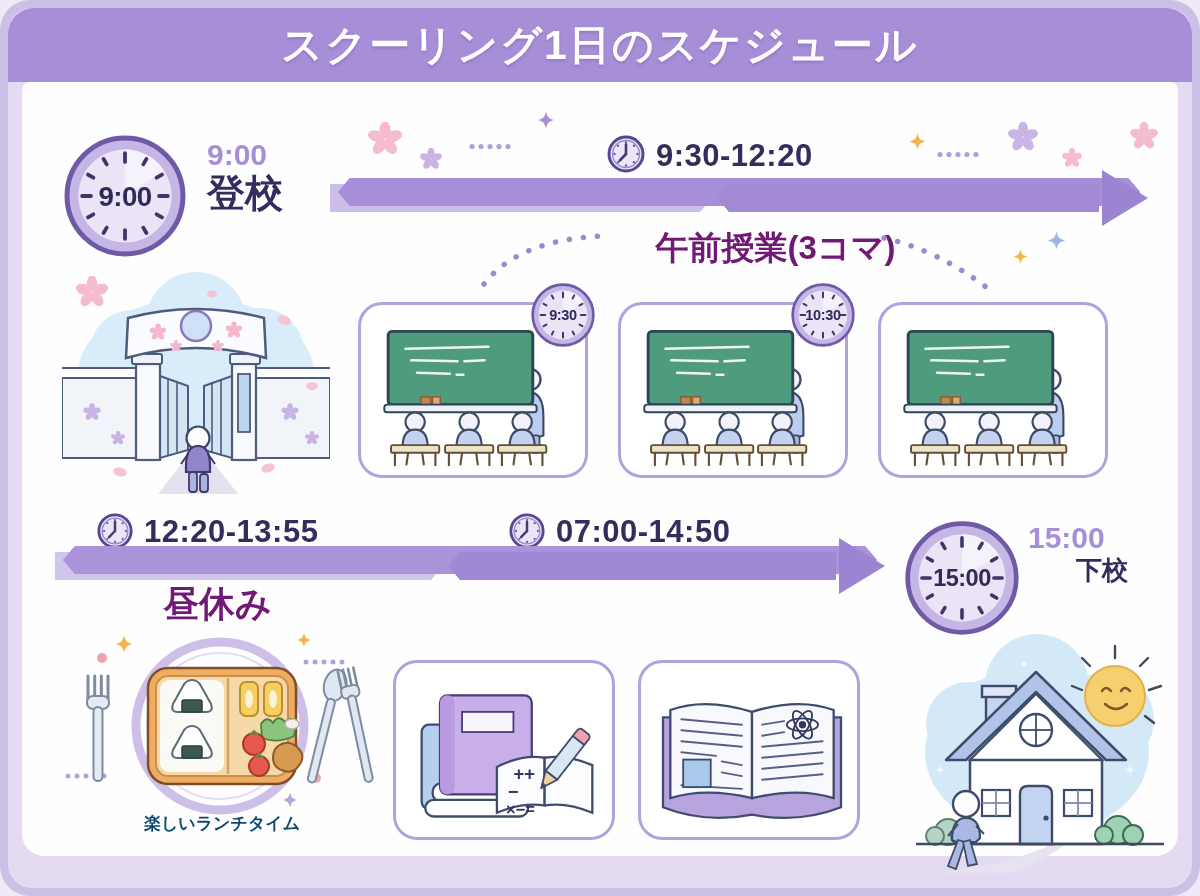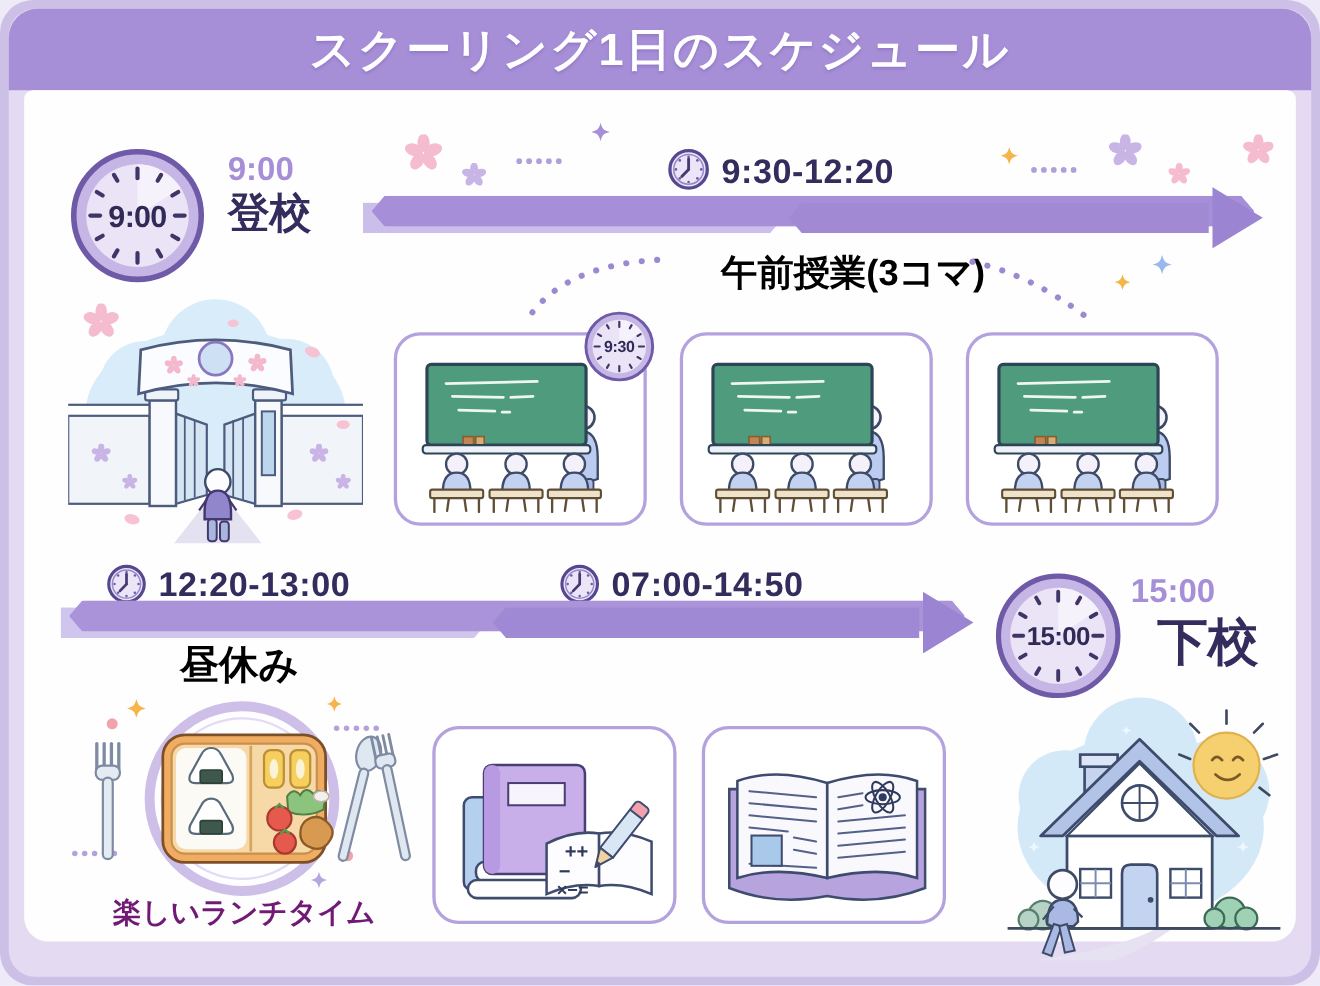--- a/index.html
+++ b/index.html
@@ -12,21 +12,21 @@
     background:#a78fd8;border-radius:26px 26px 0 0;display:flex;align-items:center;justify-content:center;}
   .title{color:#ffffff;font-size:41px;font-weight:700;letter-spacing:2px;
     text-shadow:0 2px 3px rgba(90,60,140,.28);}
   .content{position:absolute;left:22px;right:22px;top:82px;bottom:40px;
     background:#fffeff;border-radius:8px 8px 22px 22px;}
   .abs{position:absolute;}
   .t-light{color:#a78fd8;font-weight:700;}
   .t-dark{color:#332c5c;font-weight:700;}
   .time-row{position:absolute;display:flex;align-items:flex-end;gap:10px;}
   .time-row .tr-text{font-size:31px;font-weight:700;color:#332c5c;letter-spacing:.5px;}
-  .heading{position:absolute;text-align:center;font-weight:700;color:#000000;}
+  .heading{position:absolute;text-align:center;font-weight:700;color:#701a75;}
   
   .tl{position:absolute;display:flex;align-items:center;gap:5px;}
   .tl .seg{height:28px;flex:1;}
   .tl .seg.first{clip-path:polygon(0 0,calc(100% - 12px) 0,100% 50%,calc(100% - 12px) 100%,0 100%);}
   .tl .seg.mid{clip-path:polygon(12px 0,calc(100% - 12px) 0,100% 50%,calc(100% - 12px) 100%,12px 100%,0 50%);}
   .tl .seg.last{clip-path:polygon(12px 0,100% 0,100% 100%,12px 100%,0 50%);}
   .tl .head{width:46px;height:56px;flex:0 0 46px;clip-path:polygon(0 0,100% 50%,0 100%);margin-left:-2px;}
   .a1 .s1{background:#cbbeea}.a1 .s2{background:#c4b4e6}.a1 .s3{background:#a993da}
   .a1 .s4{background:#b4a2df}.a1 .s5{background:#a68fd8}.a1 .s6{background:#a189d4}
   .a1 .head{background:#9b84d2}
@@ -287,26 +287,32 @@
         <use href="#sym-classroom"></use>
       </svg>
   </div>
 
   <div class="clock" style="left:530px;top:282px;width:66px;height:66px">
     <svg viewBox="0 0 100 100">
         <use href="#sym-clockface"></use>
       <text x="50" y="58" text-anchor="middle" class="clock-text">9:30</text>
       </svg>
   </div>
+  <div class="clock" style="left:790px;top:282px;width:66px;height:66px">
+    <svg viewBox="0 0 100 100">
+        <use href="#sym-clockface"></use>
+      <text x="50" y="58" text-anchor="middle" class="clock-text">10:30</text>
+      </svg>
+  </div>
 
   <div class="time-row" style="left:96px;top:512px">
     <svg width="38" height="38">
         <use href="#sym-miniclock"></use>
       </svg>
-    <span class="tr-text">12:20-13:00</span>
+    <span class="tr-text">12:20-13:55</span>
   </div>
   <div class="time-row" style="left:508px;top:512px">
     <svg width="38" height="38">
         <use href="#sym-miniclock"></use>
       </svg>
     <span class="tr-text">07:00-14:50</span>
   </div>
 
   <div class="tl a2" style="left:55px;top:538px;width:830px;height:56px">
     <div class="seg first s1"></div>
@@ -319,21 +325,21 @@
 
   <div class="heading" style="left:120px;top:580px;width:195px;font-size:36px">昼休み</div>
 
   <div class="clock" style="left:903px;top:519px;width:118px;height:118px">
     <svg viewBox="0 0 100 100">
       <use href="#sym-clockface"></use>
       <text x="50" y="57" text-anchor="middle" class="clock-text" style="font-size:20px">15:00</text>
     </svg>
   </div>
   <div class="abs t-light" style="left:1028px;top:521px;font-size:30px">15:00</div>
-  <div class="abs t-dark" style="left:1052px;top:553px;font-size:46px">下校</div>
+  <div class="abs t-dark" style="left:1076px;top:553px;font-size:26px">下校</div>
 
   <svg class="abs" style="left:58px;top:628px" width="332" height="196" viewBox="0 0 332 196">
     <use href="#sym-sparkle" width="24" height="24" x="-12" y="-12" transform="translate(66,16) scale(0.85)" color="#f5b54a"></use>
     <use href="#sym-sparkle" width="24" height="24" x="-12" y="-12" transform="translate(246,12) scale(0.7)" color="#f5b54a"></use>
     <use href="#sym-sparkle" width="24" height="24" x="-12" y="-12" transform="translate(232,172) scale(0.75)" color="#b7a5e1"></use>
     <circle cx="44" cy="30" r="5" fill="#f1a2ac"></circle>
     <circle cx="258" cy="150" r="5" fill="#f1a2ac"></circle>
     <g fill="#b3a2da">
       <circle cx="248" cy="34" r="2.5"></circle>
         <circle cx="257" cy="34" r="2.5"></circle>
@@ -385,21 +391,21 @@
       <g stroke="#7e8ba3" stroke-width="2.6" stroke-linecap="round">
         <line x1="-8" y1="-60" x2="-8" y2="-40"></line>
           <line x1="-2.6" y1="-60" x2="-2.6" y2="-40"></line>
         <line x1="2.6" y1="-60" x2="2.6" y2="-40"></line>
           <line x1="8" y1="-60" x2="8" y2="-40"></line>
       </g>
       <rect x="-9" y="-43" width="18" height="12" rx="5" fill="#dfe7f0" stroke="#7e8ba3" stroke-width="2"></rect>
       <rect x="-4" y="-33" width="8" height="88" rx="4" fill="#dfe7f0" stroke="#7e8ba3" stroke-width="2"></rect>
     </g>
   </svg>
-  <div class="heading" style="left:77px;top:812px;width:290px;font-size:26px;color:#701a75">楽しいランチタイム</div>
+  <div class="heading" style="left:77px;top:812px;width:290px;font-size:17px;color:#0c4a6e">楽しいランチタイム</div>
 
   <div class="card" style="left:393px;top:660px;width:222px;height:180px">
     <svg class="abs" style="left:8px;top:14px" width="206" height="156" viewBox="0 0 222 170">
       <rect x="18" y="52" width="96" height="92" rx="8" fill="#b5d0ee" stroke="#3f4c6e" stroke-width="2.5"></rect>
       <rect x="30" y="116" width="118" height="20" rx="9" fill="#ffffff" stroke="#3f4c6e" stroke-width="2.5"></rect>
       <rect x="22" y="134" width="112" height="18" rx="9" fill="#ffffff" stroke="#3f4c6e" stroke-width="2.5"></rect>
       <rect x="38" y="20" width="100" height="108" rx="8" fill="#c8afe9" stroke="#4a3f75" stroke-width="2.5"></rect>
       <rect x="38" y="20" width="16" height="108" rx="8" fill="#b89ae2"></rect>
       <rect x="62" y="38" width="56" height="22" fill="#f7f4fc" stroke="#4a3f75" stroke-width="2"></rect>
       <path d="M100,98 Q128,84 152,88 L152,140 Q128,136 100,148 Z" fill="#fdfdff" stroke="#3f4c6e" stroke-width="2.5"></path>

